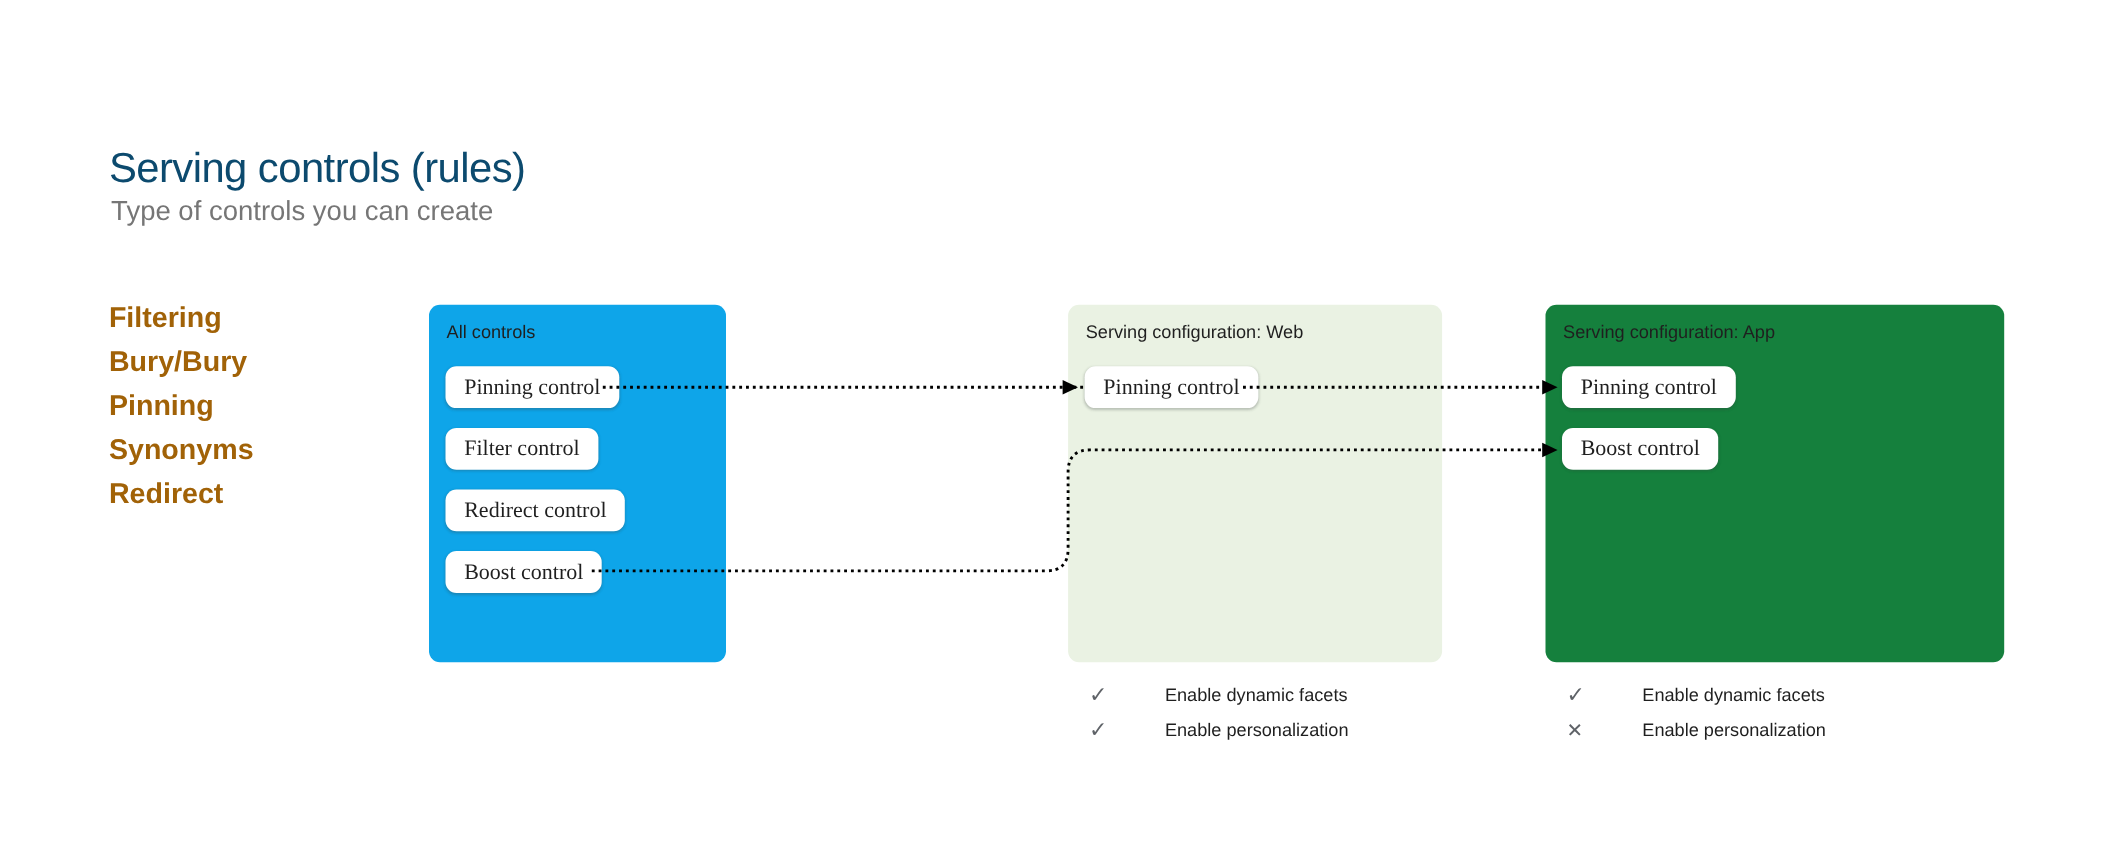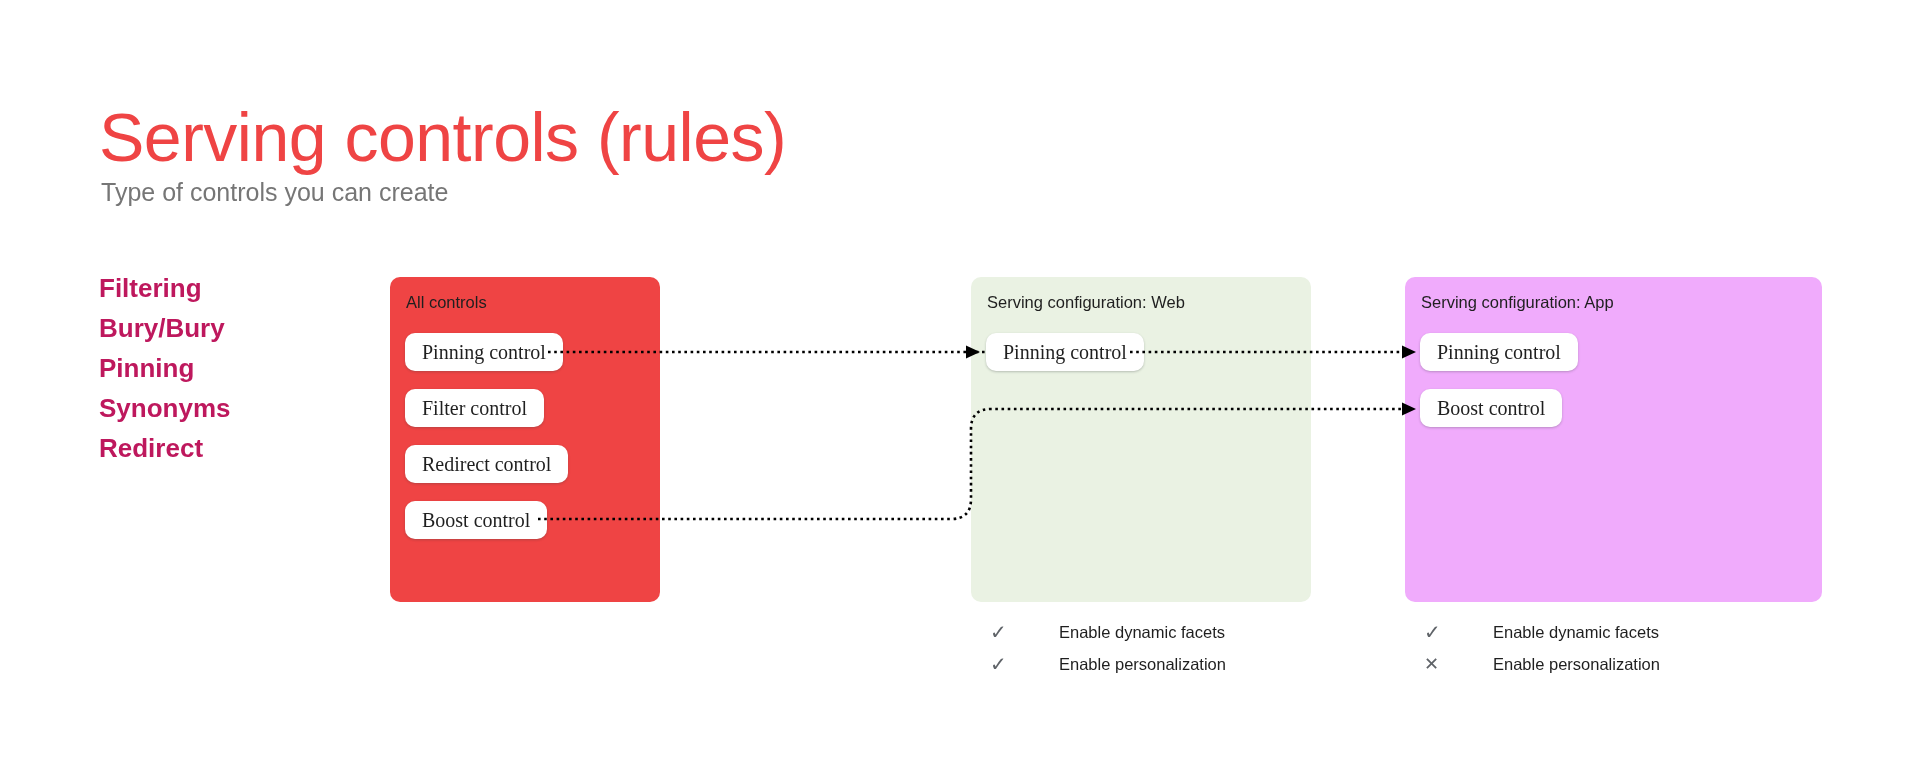--- a/index.html
+++ b/index.html
@@ -8,26 +8,27 @@
     width: 1920px; height: 775px;
     font-family: "Liberation Sans", sans-serif;
     color: #1f1f1f;
     overflow: hidden;
   }
   .canvas { position: relative; width: 1920px; height: 775px; background: #ffffff; }
 
   
   .sec-title {
     position: absolute;
-    font-size: 68px;
+    font-size: 38px;
     font-weight: 400;
     letter-spacing: -0.5px;
-    color: #ef4444;
+    color: #0c4a6e;
     line-height: 1;
     white-space: nowrap;
+    margin-top: 31px;
   }
   .sec-sub {
     position: absolute;
     font-size: 25px;
     font-weight: 400;
     color: #767676;
     line-height: 1;
     white-space: nowrap;
     text-align: center;
   }
@@ -39,34 +40,34 @@
   
   .control-types {
     position: absolute;
     left: 99px; top: 268px;
     list-style: none;
   }
   .control-types li {
     font-size: 26px;
     font-weight: 600;
     line-height: 40px;
-    color: #be185d;
+    color: #a16207;
     white-space: nowrap;
   }
 
   
   .card {
     position: absolute;
     top: 277px;
     height: 325px;
     border-radius: 10px;
   }
-  .card-gray  { left: 390px;  width: 270px; background: #ef4444; }
+  .card-gray  { left: 390px;  width: 270px; background: #0ea5e9; }
   .card-green { left: 971px;  width: 340px; background: #eaf2e3; }
-  .card-blue  { left: 1405px; width: 417px; background: #f0abfc; }
+  .card-blue  { left: 1405px; width: 417px; background: #15803d; }
   .card-title {
     position: absolute;
     left: 16px; top: 16px;
     font-size: 16.5px;
     color: #1f1f1f;
     white-space: nowrap;
   }
   .btn-stack {
     position: absolute;
     left: 15px; top: 56px;

